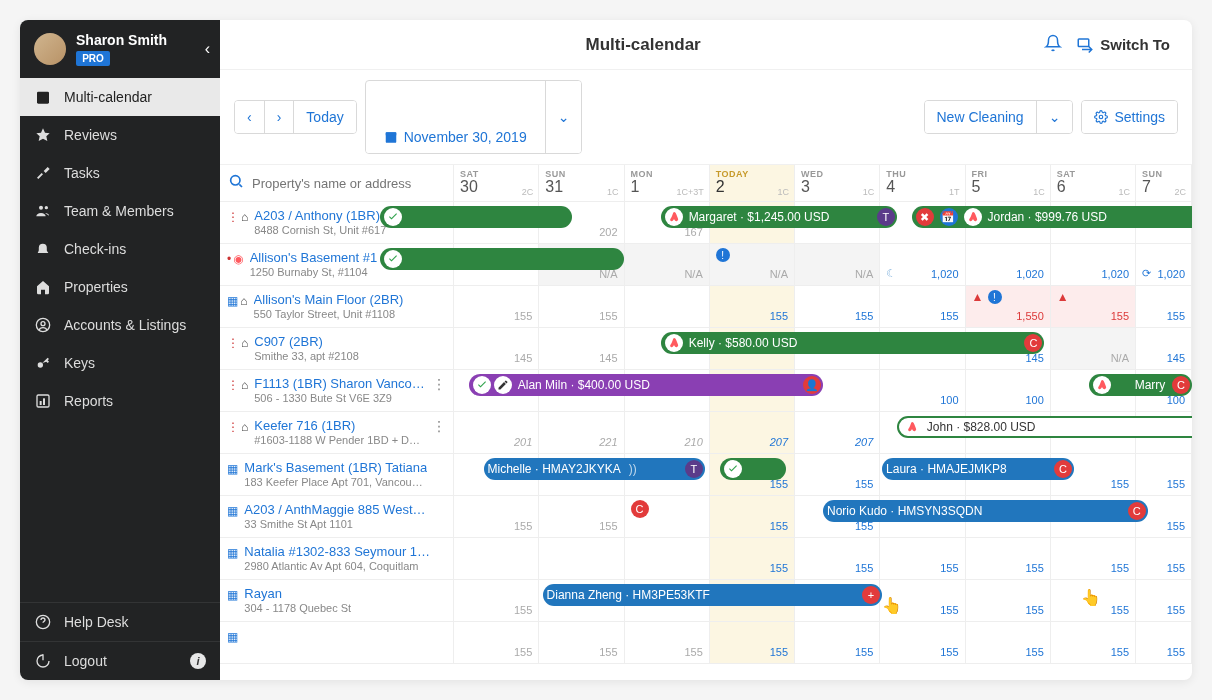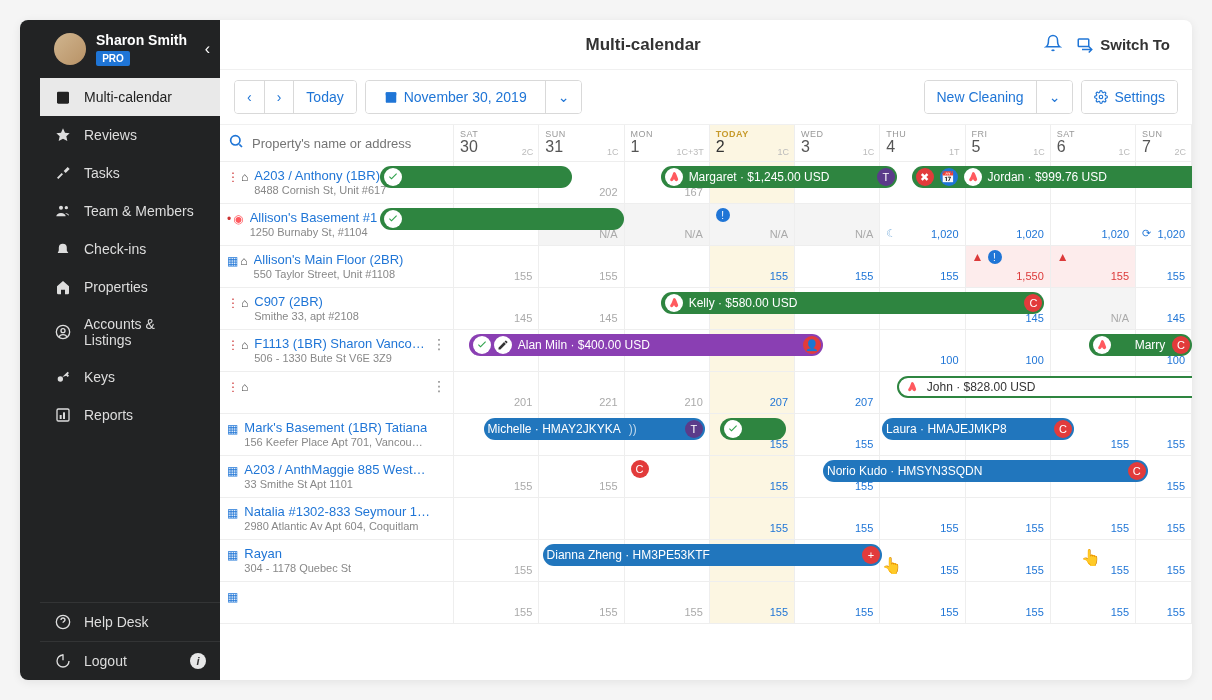--- a/index.html
+++ b/index.html
@@ -1,20 +1,20 @@
 <!DOCTYPE html>
 <html><head>
 <meta charset="utf-8">
 <style>
 * { box-sizing: border-box; margin: 0; padding: 0; font-family: -apple-system, BlinkMacSystemFont, "Segoe UI", Arial, sans-serif; }
 body { background: #f5f5f5; display: flex; justify-content: center; align-items: flex-start; padding: 20px; }
 .app { width: 1172px; height: 660px; background: #fff; border-radius: 8px; display: flex; overflow: hidden; box-shadow: 0 2px 10px rgba(0,0,0,0.08); }
 
 
-.sidebar { width: 200px; background: #222324; color: #fff; display: flex; flex-direction: column; font-size: 14px; padding-left: 20px; }
+.sidebar { width: 200px; background: #222324; color: #fff; display: flex; flex-direction: column; font-size: 14px; }
 .profile { display: flex; align-items: center; gap: 10px; padding: 12px 14px; position: relative; }
 .avatar { width: 32px; height: 32px; border-radius: 50%; background: linear-gradient(135deg,#d0b58f,#b89266); }
 .profile-info { display: flex; flex-direction: column; gap: 3px; }
 .profile-name { font-weight: 600; font-size: 14px; }
 .pro-badge { background: #1f75d6; color: #fff; font-size: 10px; padding: 2px 6px; border-radius: 2px; width: 34px; text-align: center; font-weight: 600; }
 .chevron-left { position: absolute; right: 10px; color: #fff; font-size: 16px; cursor: pointer; }
 .nav { flex: 1; display: flex; flex-direction: column; }
 .nav-item { display: flex; align-items: center; gap: 12px; padding: 10px 14px; cursor: pointer; color: #ddd; }
 .nav-item.active { background: #e9e9e9; color: #222; }
 .nav-icon { width: 18px; height: 18px; display: inline-flex; align-items: center; justify-content: center; font-size: 15px; }
@@ -29,31 +29,31 @@
 .header-icons { display: flex; gap: 14px; align-items: center; color: #1f75d6; font-size: 15px; }
 .header-icons .icon { cursor: pointer; }
 .switch-to { display: flex; align-items: center; gap: 6px; font-weight: 600; color: #333; cursor: pointer; }
 .switch-to svg { color:#1f75d6; }
 
 .toolbar { display: flex; align-items: center; padding: 10px 14px; gap: 8px; border-bottom: 1px solid #f0f0f0; }
 .btn-group { display: flex; border: 1px solid #d9d9d9; border-radius: 4px; overflow: hidden; }
 .btn, .btn-s { background: #fff; border: none; padding: 8px 12px; font-size: 14px; cursor: pointer; color: #1f75d6; display: inline-flex; align-items: center; gap: 6px; }
 .btn-s { border-left: 1px solid #d9d9d9; }
 .btn.today { color: #1f75d6; font-weight: 500; }
-.btn.date { color: #1f75d6; font-weight: 500; padding: 8px 18px; }
+.btn.date { color: #1f75d6; font-weight: 500; padding: 8px 18px; margin-top: 40px; }
 .toolbar-spacer { flex: 1; }
 .new-cleaning { color: #1f75d6; font-weight: 500; }
 .settings-btn { color: #1f75d6; font-weight: 500; }
 
 
 .calendar { flex: 1; overflow: auto; font-size: 12px; position: relative; }
 .grid { display: grid; grid-template-columns: 234px repeat(7, 1fr) 56px; }
 .col-head, .prop-head, .cell, .prop { border-right: 1px solid #eee; border-bottom: 1px solid #eee; }
 .col-head { padding: 4px 6px; font-size: 10px; color: #999; text-align: left; height: 37px; position: relative; background: #fff; }
-.col-head .dow { text-transform: uppercase; letter-spacing: .5px; font-size: 9px; }
+.col-head .dow { text-transform: uppercase; letter-spacing: .5px; font-size: 9px; font-weight: bold; }
 .col-head .dnum { font-size: 16px; color: #555; margin-top: -1px; }
 .col-head .cc { position: absolute; right: 5px; bottom: 4px; font-size: 9px; color: #bbb; }
 .col-head.today-col { background: #fcf6e2; }
 .col-head.today-col .dow { color: #c79a2a; font-weight: 600; }
 .col-head.today-col .dnum { color: #333; }
 .prop-head { padding: 6px 8px; display: flex; align-items: center; gap: 8px; background: #fff; }
 .search-ic { color: #1f75d6; font-size: 16px; }
 .search-in { border: none; outline: none; font-size: 13px; width: 100%; color: #701a75; }
 
 .prop { padding: 6px 7px; display: flex; gap: 6px; align-items: flex-start; background: #fff; min-height: 42px; }
@@ -557,24 +557,28 @@
               </span>
               <span>Marry</span>
               <span class="badge-r red">C</span>
             </div>
           </div>
           <div class="prop">
             <div class="prop-icons">
               <span style="color:#c33">⋮</span>
               <span class="home">⌂</span>
             </div>
+            <div class="prop-text">
+              <span class="prop-name">Keefer 716 (1BR)</span>
+              <span class="prop-addr">#1603-1188 W Pender 1BD + D…</span>
+            </div>
             <span class="prop-menu">⋮</span>
           </div>
           <div class="row-wrap">
-            <div class="row-cells" style="grid-template-columns: repeat(8, 1fr) 56px;">
+            <div class="row-cells" style="grid-template-columns: repeat(8, 1fr) 56px; font-style: italic;">
               <div class="cell">
                 <span class="val">201</span>
               </div>
               <div class="cell">
                 <span class="val">221</span>
               </div>
               <div class="cell">
                 <span class="val">210</span>
               </div>
               <div class="cell today-col">
@@ -596,21 +600,21 @@
               </span>
               <span>John · $828.00 USD</span>
             </div>
           </div>
           <div class="prop">
             <div class="prop-icons">
               <span class="blue">▦</span>
             </div>
             <div class="prop-text">
               <span class="prop-name">Mark's Basement (1BR) Tatiana</span>
-              <span class="prop-addr">156 Keefer Place Apt 701, Vancou…</span>
+              <span class="prop-addr">183 Keefer Place Apt 701, Vancou…</span>
             </div>
           </div>
           <div class="row-wrap">
             <div class="row-cells" style="grid-template-columns: repeat(8, 1fr) 56px;">
               <div class="cell"></div>
               <div class="cell"></div>
               <div class="cell"></div>
               <div class="cell today-col">
                 <span class="val blue">155</span>
               </div>

